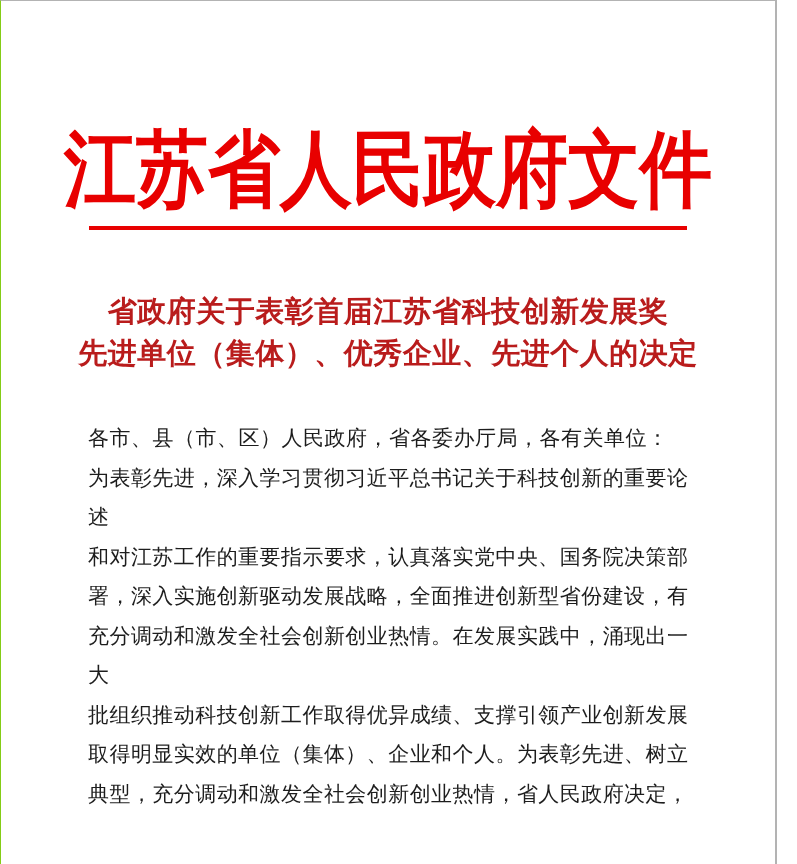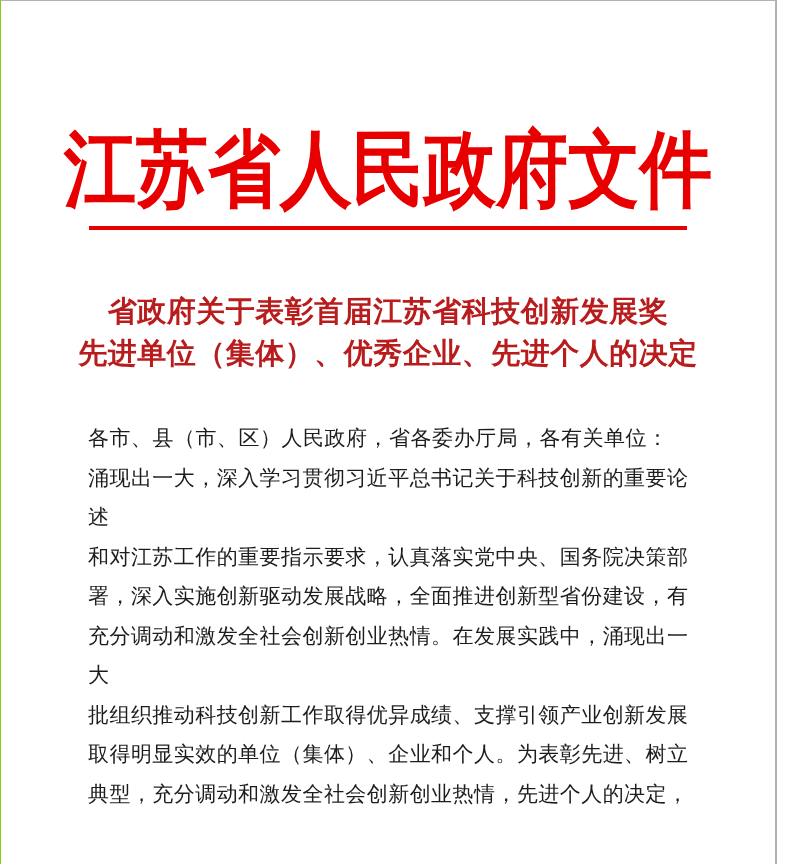--- a/index.html
+++ b/index.html
@@ -98,23 +98,23 @@
   <div class="red-divider"></div>
 
   <h1 class="doc-title">
     <span class="title-line">省政府关于表彰首届江苏省科技创新发展奖</span>
     <span class="title-line">先进单位（集体）、优秀企业、先进个人的决定</span>
   </h1>
 
   <div class="body">
     <div class="body-line salutation">各市、县（市、区）人民政府，省各委办厅局，各有关单位：</div>
     <div>
-        <div class="body-line">涌现出一大，深入学习贯彻习近平总书记关于科技创新的重要论述</div>
+        <div class="body-line">为表彰先进，深入学习贯彻习近平总书记关于科技创新的重要论述</div>
         <div class="body-line">和对江苏工作的重要指示要求，认真落实党中央、国务院决策部</div>
         <div class="body-line">署，深入实施创新驱动发展战略，全面推进创新型省份建设，有</div>
         <div class="body-line">充分调动和激发全社会创新创业热情。在发展实践中，涌现出一大</div>
         <div class="body-line">批组织推动科技创新工作取得优异成绩、支撑引领产业创新发展</div>
         <div class="body-line">取得明显实效的单位（集体）、企业和个人。为表彰先进、树立</div>
-        <div class="body-line">典型，充分调动和激发全社会创新创业热情，先进个人的决定，</div>
+        <div class="body-line">典型，充分调动和激发全社会创新创业热情，省人民政府决定，</div>
       </div>
   </div>
 
 </div>
 
 </body></html>

